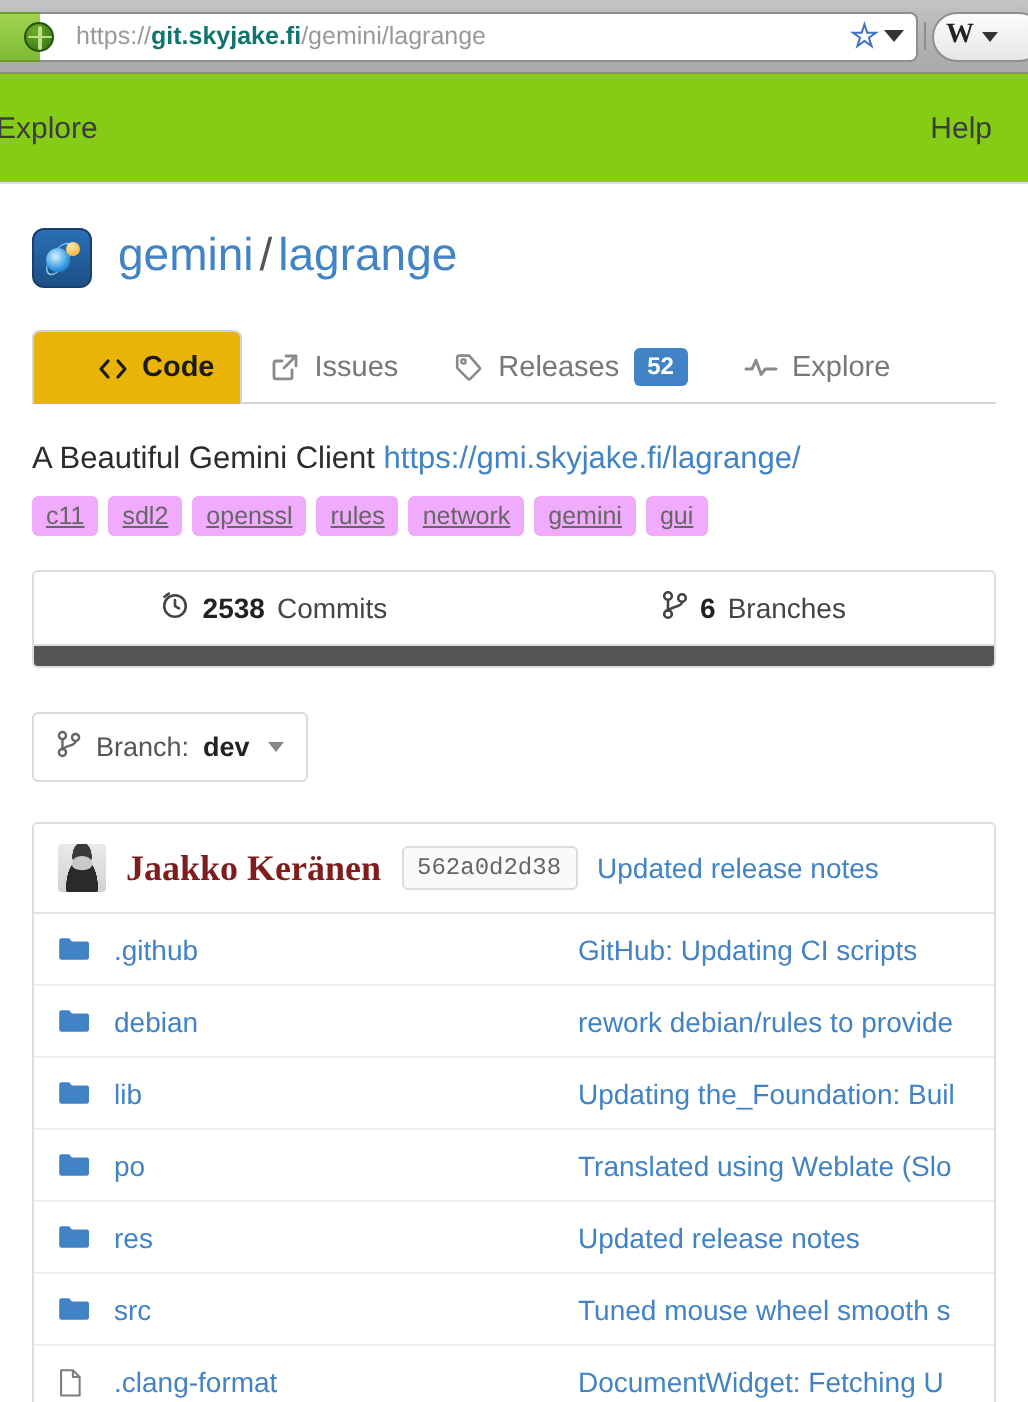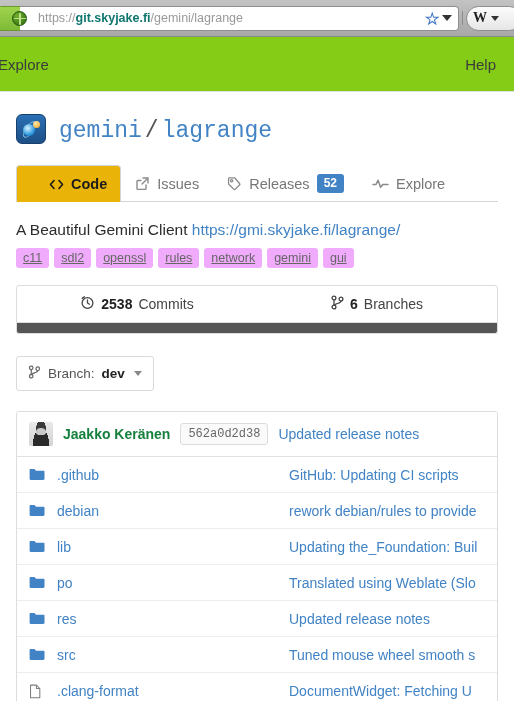--- a/index.html
+++ b/index.html
@@ -138,24 +138,23 @@
   .site-nav a:first-child { padding-left: 0; margin-left: -2px; }
 
   
   .page {
     background: #ffffff;
     padding: 0 16px;
   }
 
   .repo-title {
     display: flex;
-    align-items: flex-end;
+    align-items: flex-start;
     padding-top: 22px;
     padding-bottom: 4px;
-    font-family: Liberation Mono, monospace;
   }
   .repo-avatar {
     width: 30px; height: 30px;
     border-radius: 6px;
     background: linear-gradient(to bottom, #2a6fb5 0%, #1d4f86 100%);
     border: 1px solid #17406d;
     position: relative;
     overflow: hidden;
     flex: 0 0 auto;
   }
@@ -333,21 +332,21 @@
       radial-gradient(ellipse at 50% 26%, #3a3a3a 0 28%, transparent 29%),
       radial-gradient(ellipse at 50% 88%, #2a2a2a 0 46%, transparent 47%),
       linear-gradient(to bottom, #e9e9e9, #d2d2d2);
     position: relative;
   }
   .commit-avatar::after {
     content: ""; position: absolute; left: 7px; top: 6px;
     width: 10px; height: 7px; border-radius: 50% 50% 40% 40%;
     background: #c9c9c9;
   }
-  .commit-author { font-size: 14px; font-weight: bold; color: #15803d; text-decoration: none; }
+  .commit-author { font-size: 18px; font-weight: bold; color: #7f1d1d; text-decoration: none; font-family: Liberation Serif, serif; }
   .commit-sha {
     font-family: "Liberation Mono", monospace;
     font-size: 12px;
     color: #666666;
     border: 1px solid #dcdcdc;
     border-radius: 3px;
     padding: 3px 7px;
     background: #fafafa;
     text-decoration: none;
   }

